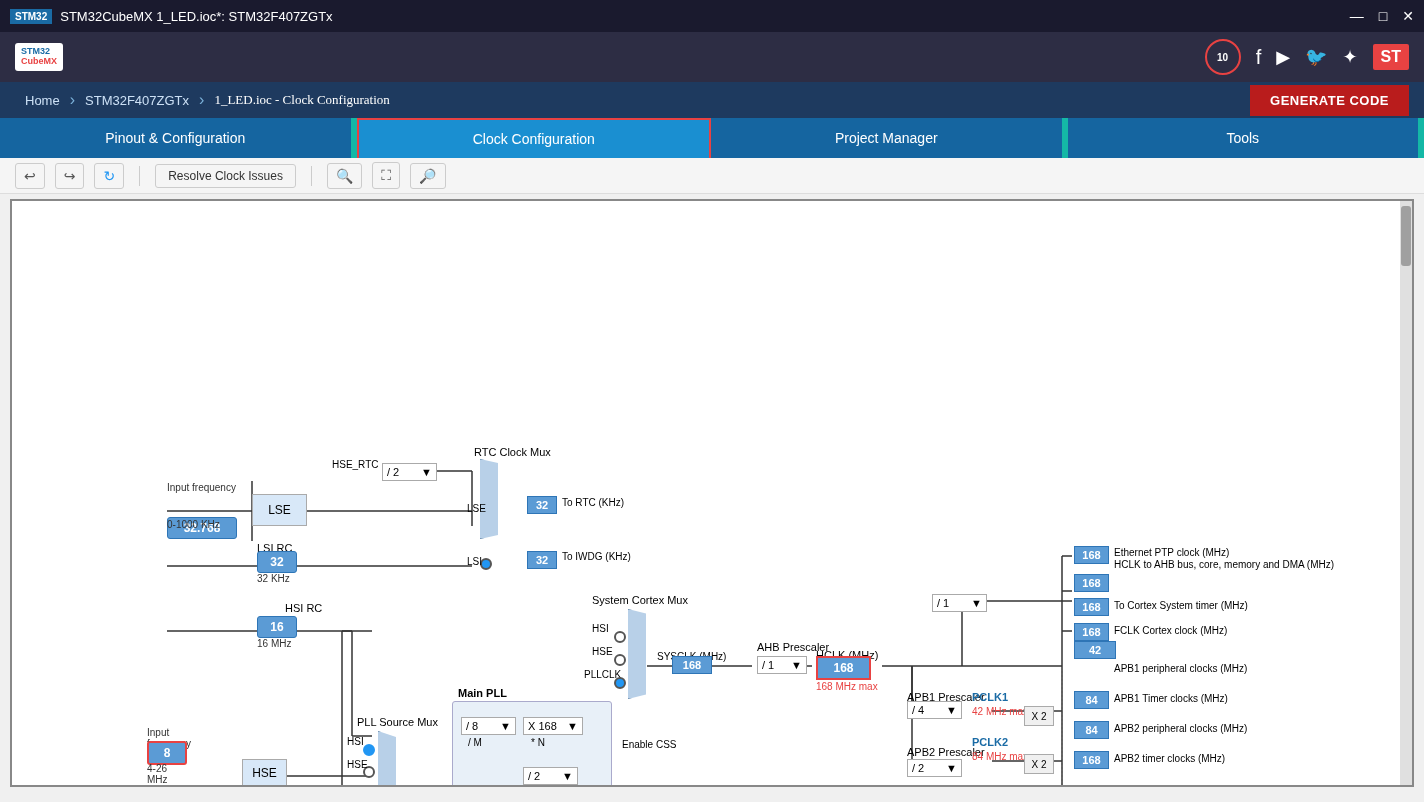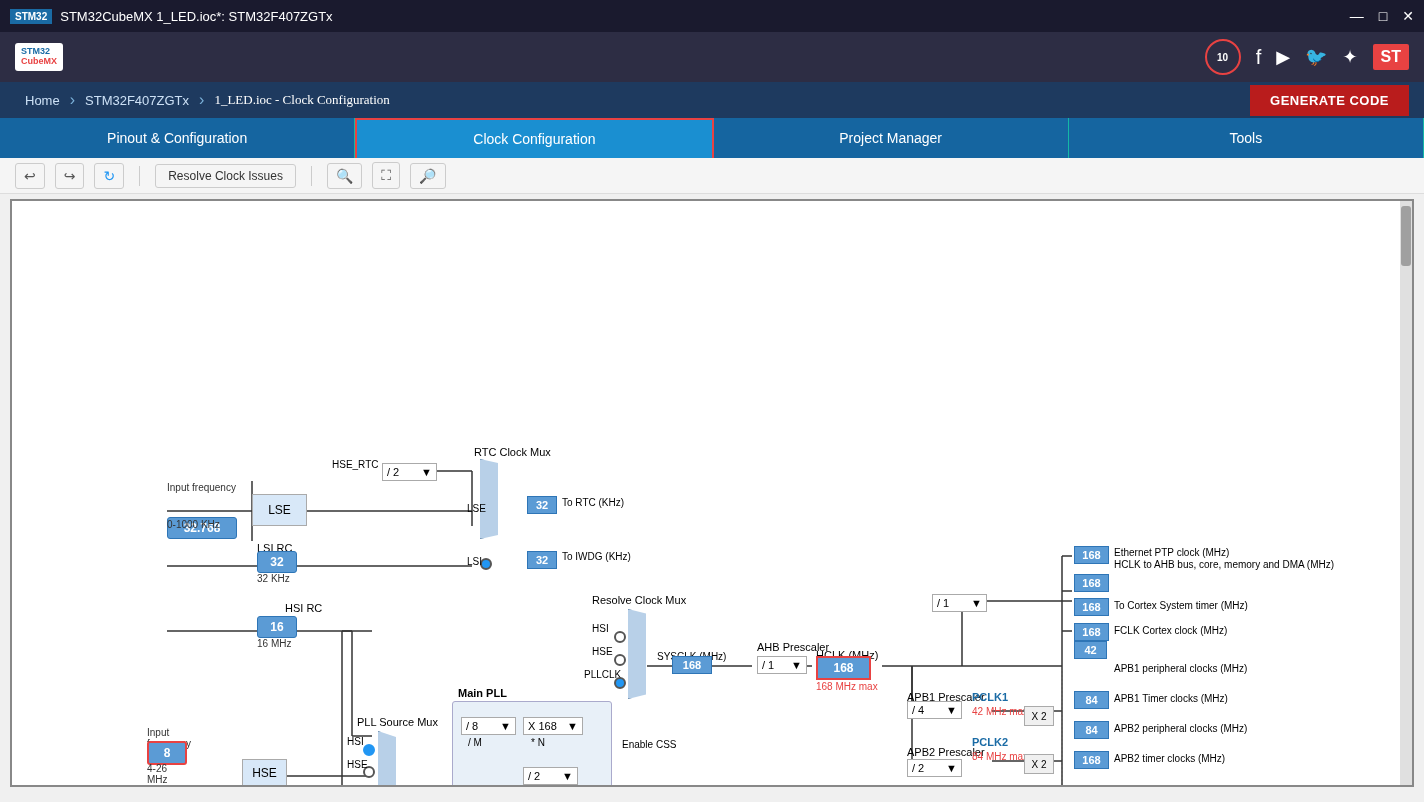--- a/index.html
+++ b/index.html
@@ -72,21 +72,21 @@
       align-items: stretch;
     }
     .tab {
       flex: 1;
       display: flex;
       align-items: center;
       justify-content: center;
       color: white;
       font-size: 14px;
       cursor: pointer;
-      border-right: 1px solid #14b8a6;
+      border-right: 6px solid #14b8a6;
     }
     .tab.active {
       background: #1a8fd1;
       border: 2px solid #e84242;
       border-bottom: none;
     }
     
     
     #toolbar {
       background: #f5f5f5;
@@ -425,21 +425,21 @@
     <div style="position:absolute;top:296px;left:550px;font-size:10px;">To RTC (KHz)</div>
 
     <div class="output-box" style="position:absolute;top:350px;left:515px;width:30px;">32</div>
     <div style="position:absolute;top:350px;left:550px;font-size:10px;">To IWDG (KHz)</div>
 
     <div style="position:absolute;top:357px;left:468px;width:12px;height:12px;border-radius:50%;border:2px solid #555;background:#2196f3;"></div>
 
     <div style="position:absolute;top:302px;left:455px;font-size:10px;">LSE</div>
     <div style="position:absolute;top:355px;left:455px;font-size:10px;">LSI</div>
 
-    <div style="position:absolute;top:393px;left:580px;font-size:11px;">Resolve Clock Mux</div>
+    <div style="position:absolute;top:393px;left:580px;font-size:11px;">System Cortex Mux</div>
 
     <div style="position:absolute;top:408px;left:610px;width:30px;height:90px;background:#b8d0e8;border:1px solid #7090b0;clip-path:polygon(20% 0%, 80% 5%, 80% 95%, 20% 100%);"></div>
 
     <div style="position:absolute;top:422px;left:580px;font-size:10px;">HSI</div>
     <div style="position:absolute;top:445px;left:580px;font-size:10px;">HSE</div>
     <div style="position:absolute;top:468px;left:572px;font-size:10px;">PLLCLK</div>
 
     <div style="position:absolute;top:430px;left:602px;width:12px;height:12px;border-radius:50%;border:2px solid #555;background:white;"></div>
     <div style="position:absolute;top:453px;left:602px;width:12px;height:12px;border-radius:50%;border:2px solid #555;background:white;"></div>
     <div style="position:absolute;top:476px;left:602px;width:12px;height:12px;border-radius:50%;border:2px solid #555;background:#2196f3;"></div>
@@ -491,21 +491,21 @@
 
     <div class="output-box" style="position:absolute;top:373px;left:1062px;width:35px;">168</div>
     <div style="position:absolute;top:358px;left:1102px;font-size:10px;">HCLK to AHB bus, core, memory and DMA (MHz)</div>
 
     <div class="output-box" style="position:absolute;top:397px;left:1062px;width:35px;">168</div>
     <div style="position:absolute;top:399px;left:1102px;font-size:10px;">To Cortex System timer (MHz)</div>
 
     <div class="output-box" style="position:absolute;top:422px;left:1062px;width:35px;">168</div>
     <div style="position:absolute;top:424px;left:1102px;font-size:10px;">FCLK Cortex clock (MHz)</div>
 
-    <div class="output-box" style="position:absolute;top:440px;left:1062px;width:33px;">42</div>
+    <div class="output-box" style="position:absolute;top:440px;left:1062px;width:42px;">42</div>
     <div style="position:absolute;top:462px;left:1102px;font-size:10px;">APB1 peripheral clocks (MHz)</div>
 
     <div class="output-box" style="position:absolute;top:490px;left:1062px;width:35px;">84</div>
     <div style="position:absolute;top:492px;left:1102px;font-size:10px;">APB1 Timer clocks (MHz)</div>
 
     <div class="output-box" style="position:absolute;top:520px;left:1062px;width:35px;">84</div>
     <div style="position:absolute;top:522px;left:1102px;font-size:10px;">APB2 peripheral clocks (MHz)</div>
 
     <div class="output-box" style="position:absolute;top:550px;left:1062px;width:35px;">168</div>
     <div style="position:absolute;top:552px;left:1102px;font-size:10px;">APB2 timer clocks (MHz)</div>

